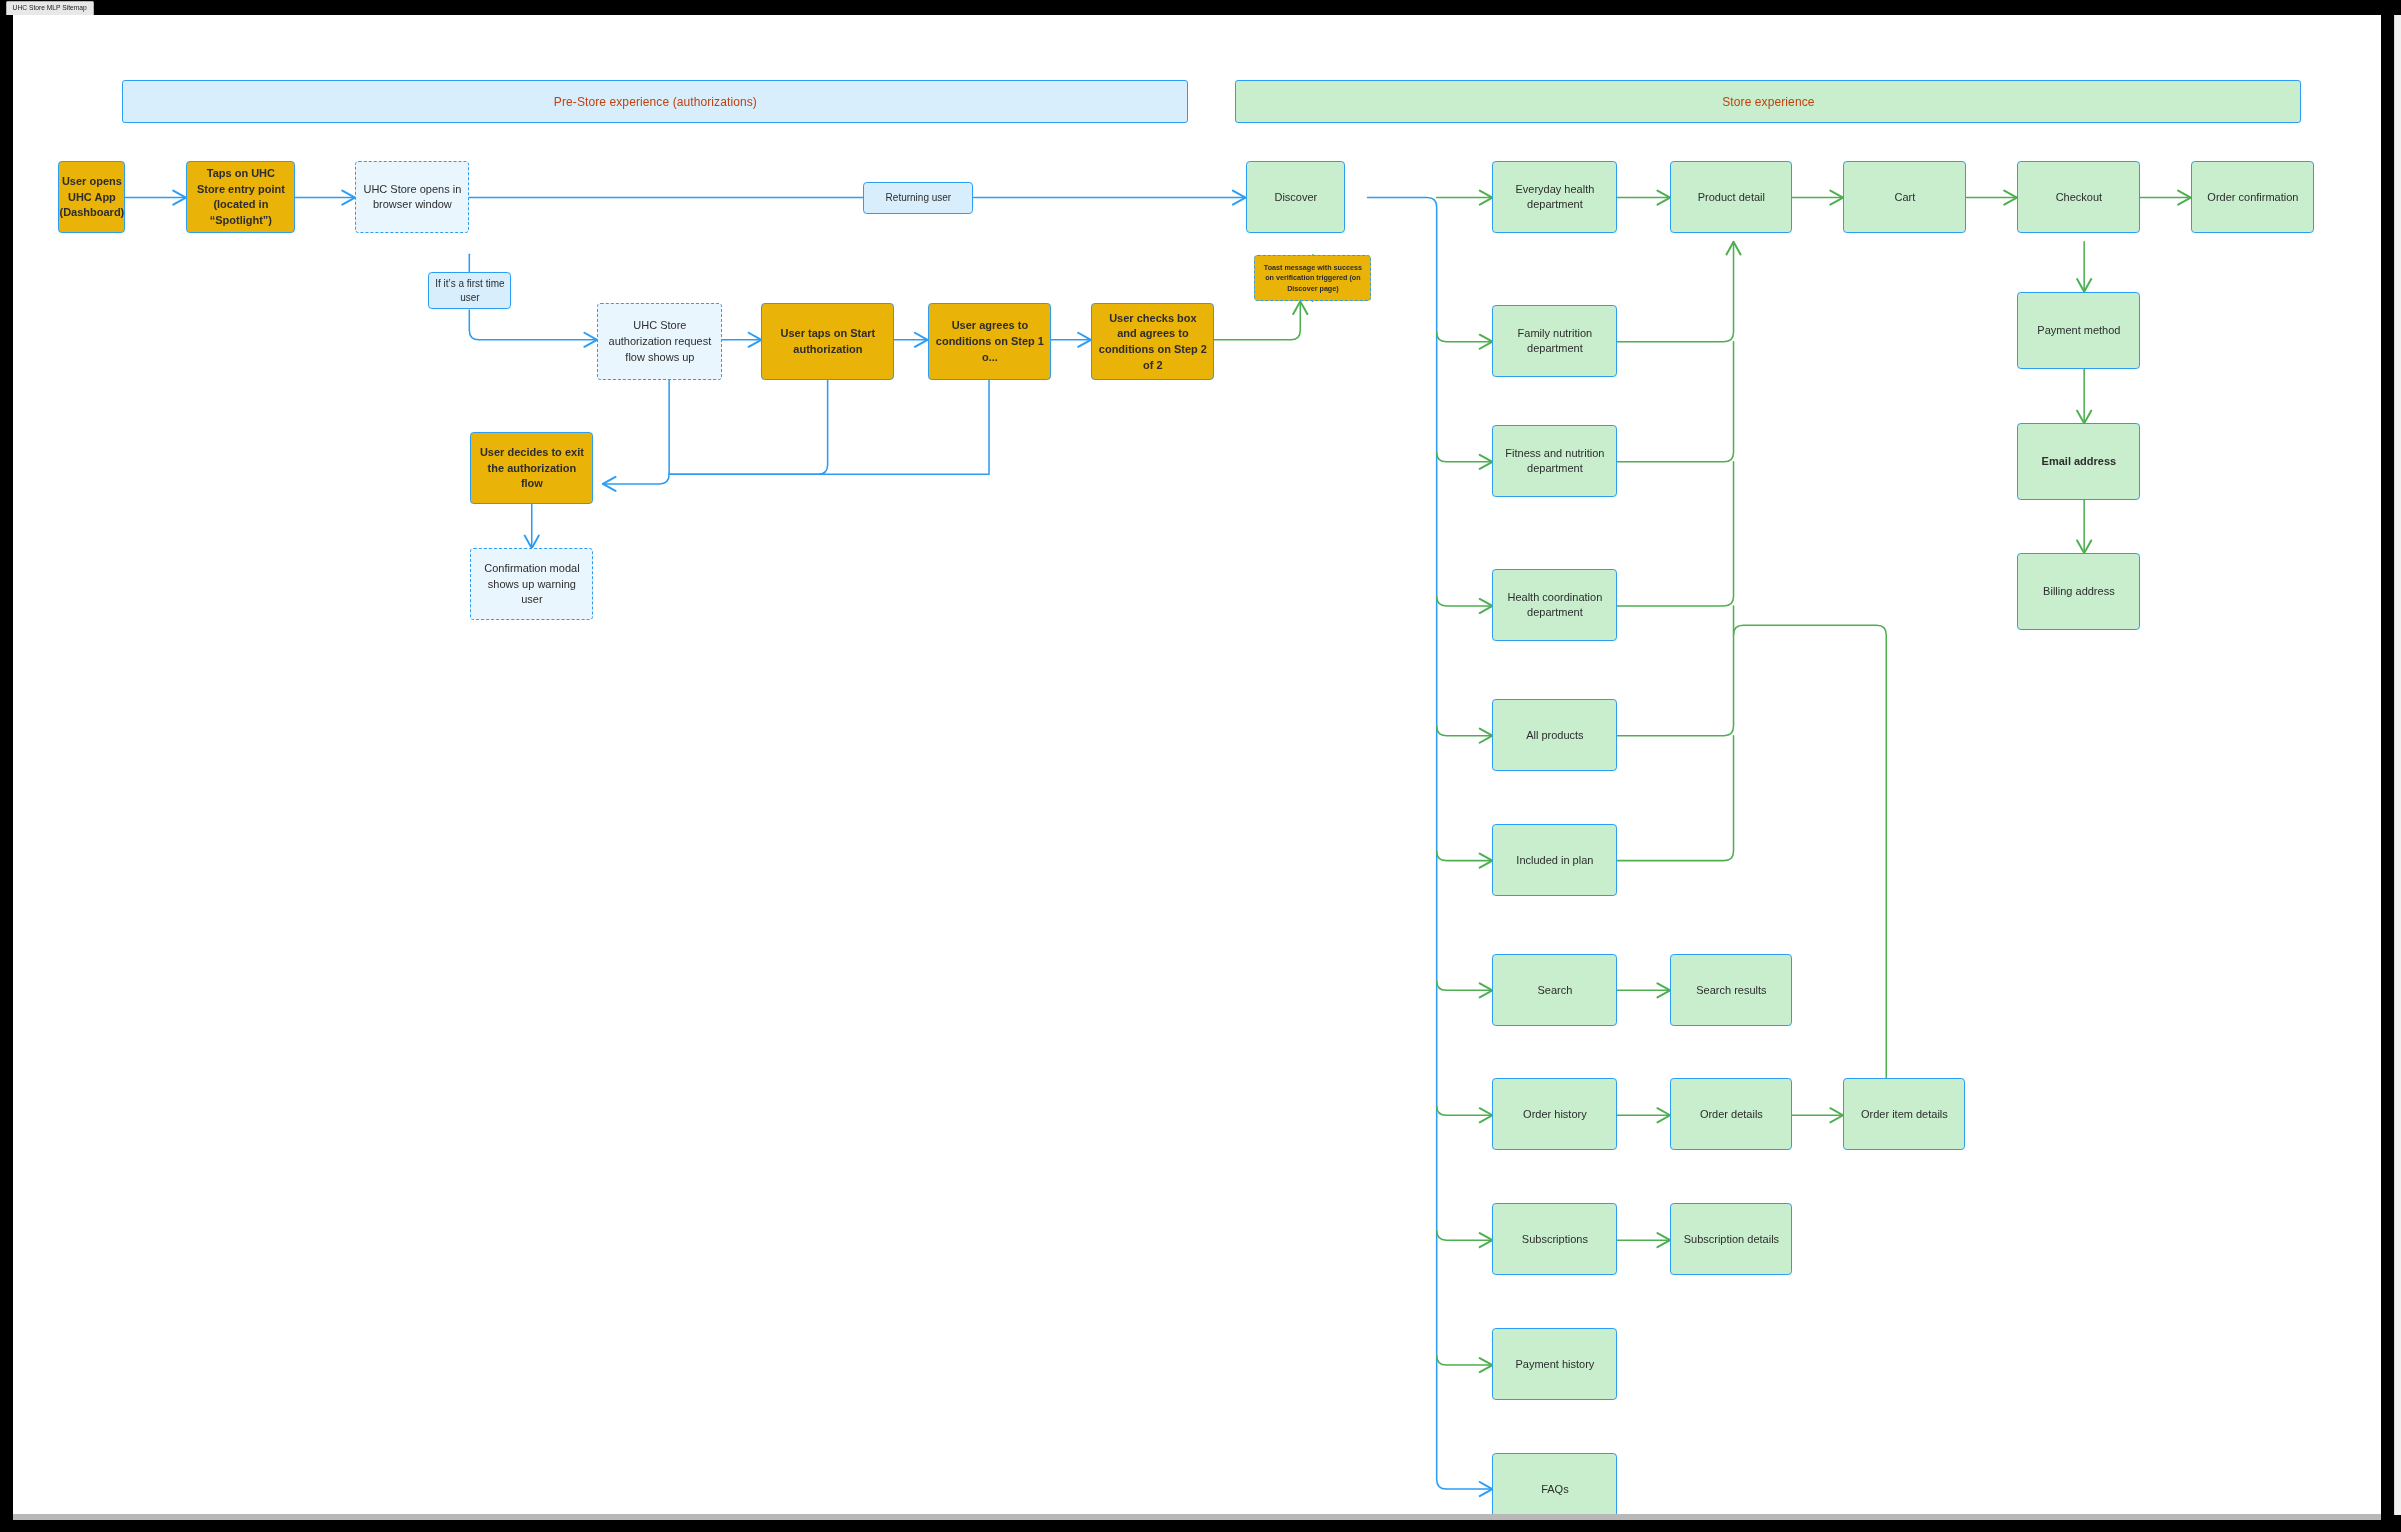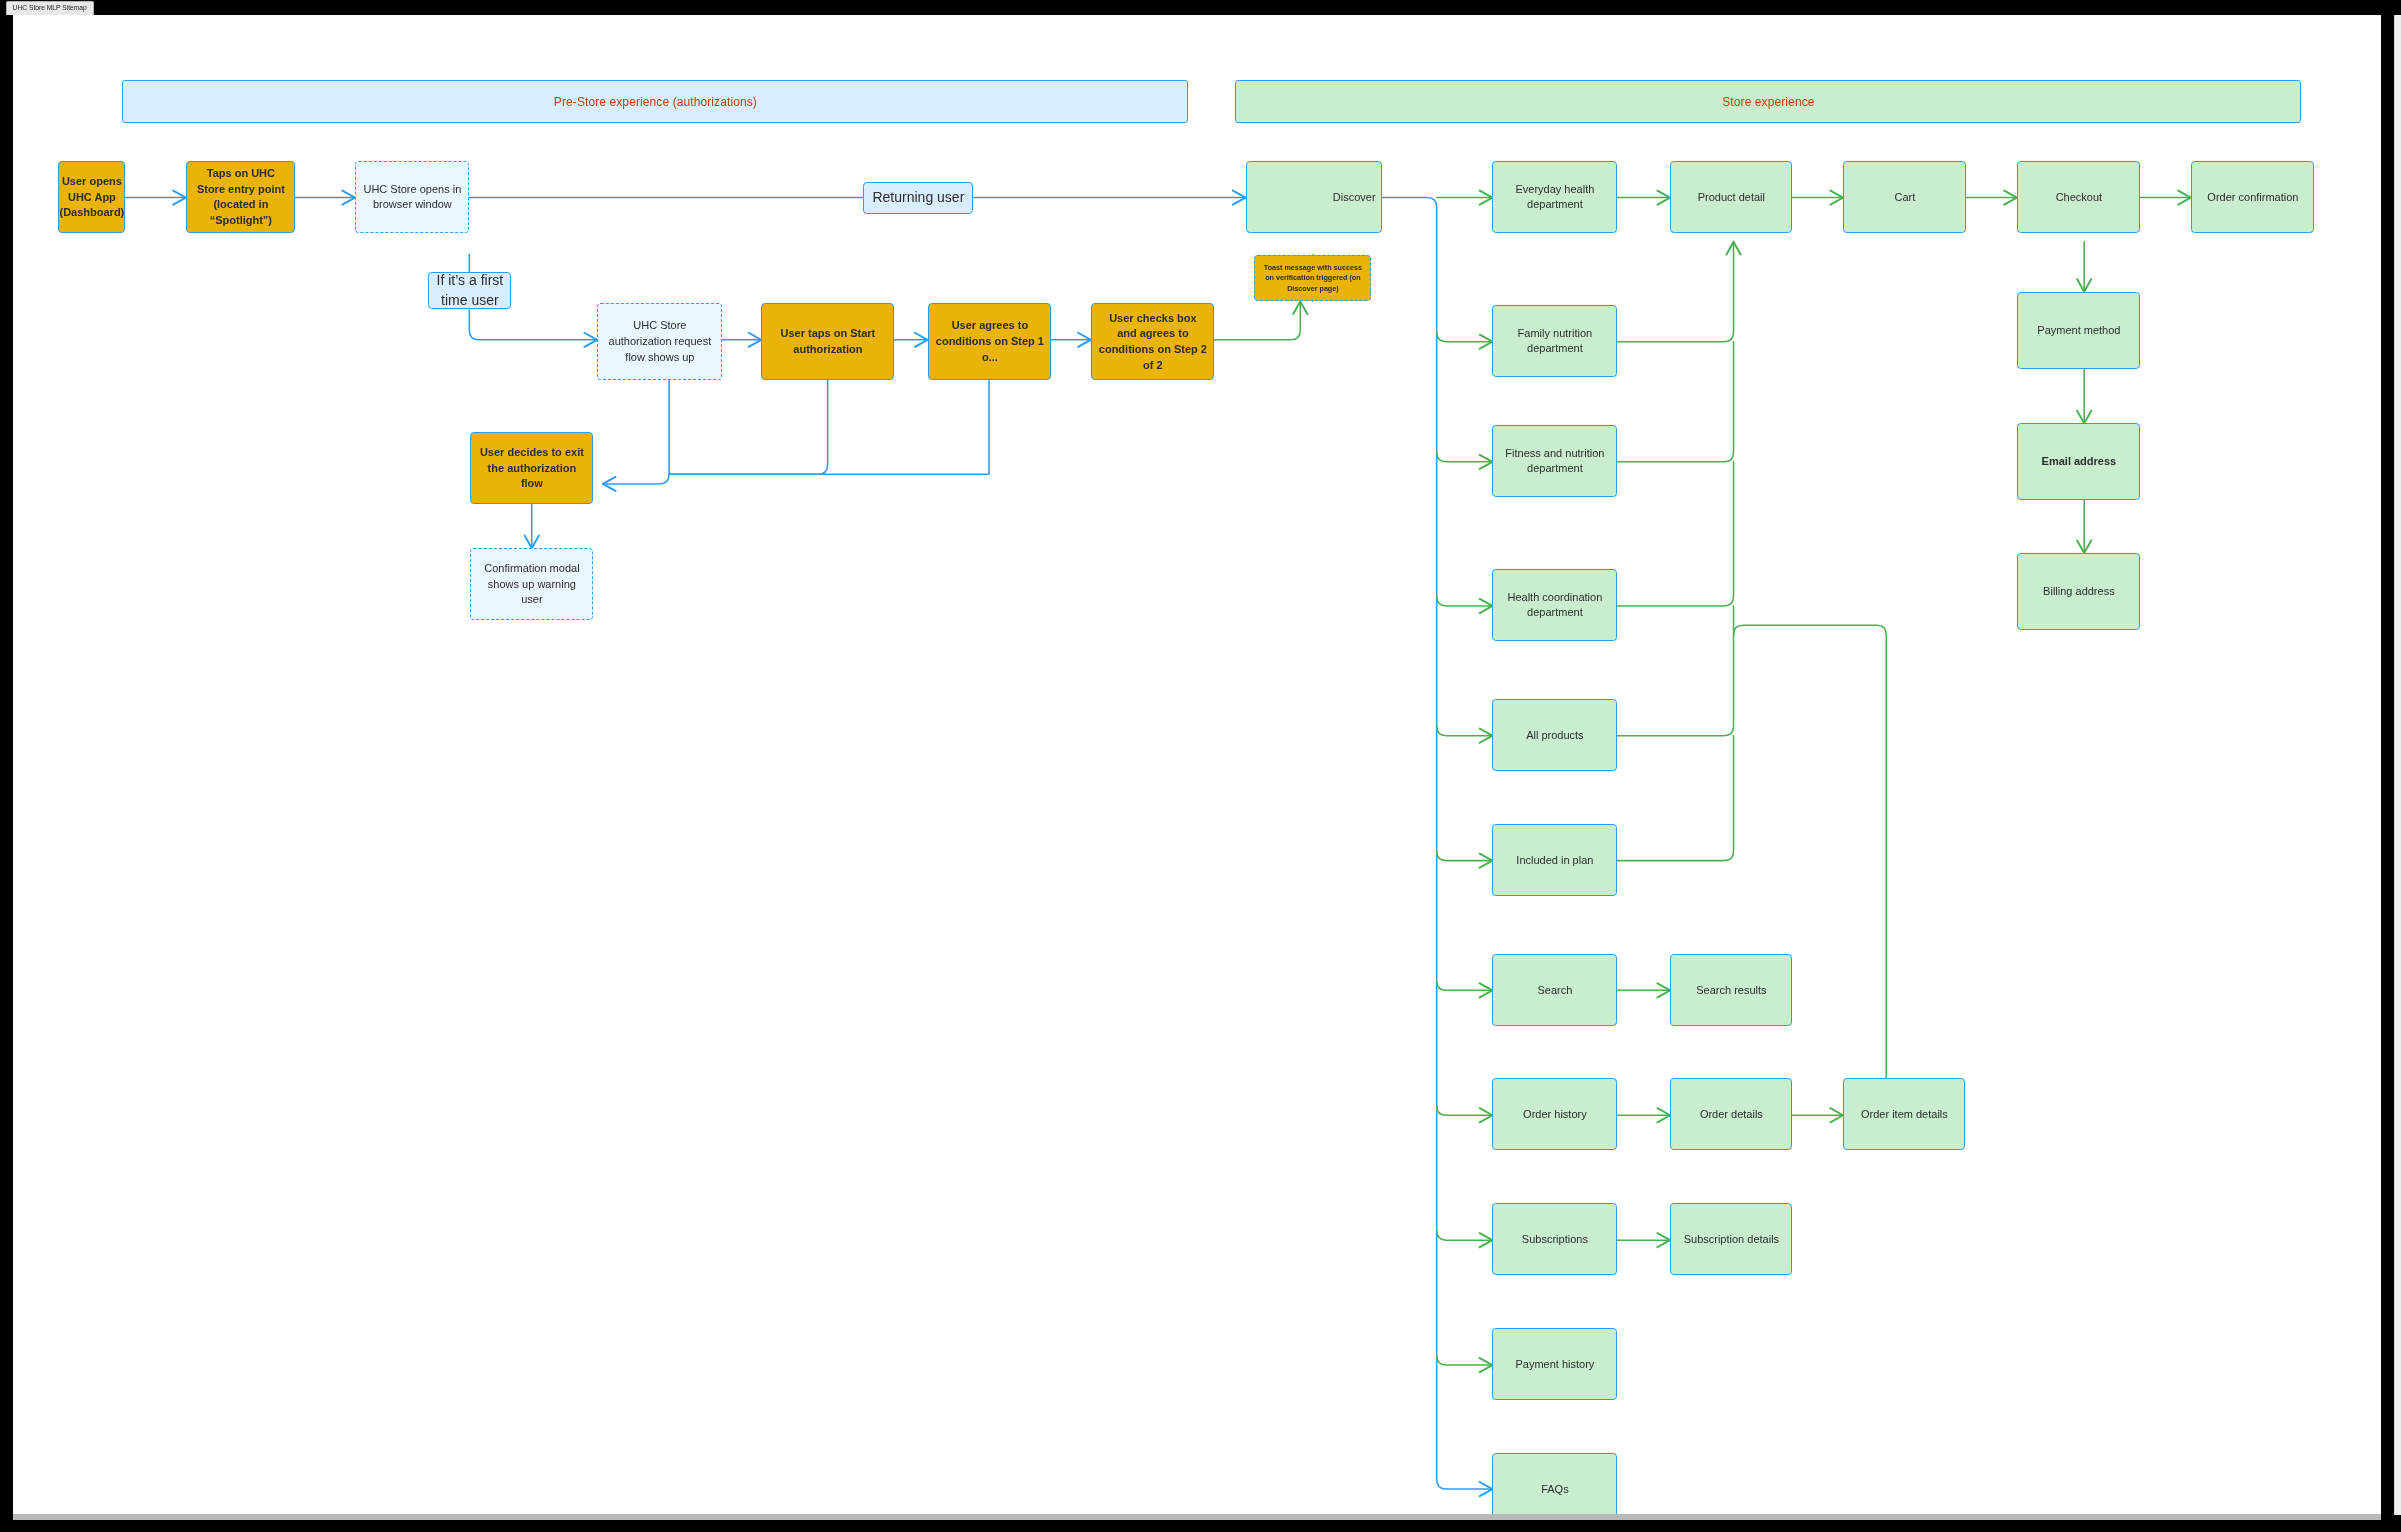--- a/index.html
+++ b/index.html
@@ -98,21 +98,21 @@
     font-size: 11px;
     line-height: 1.42;
     color: #2d2d2d;
     padding: 1.9px 5.8px;
   }
   .node.blue   { background: #eab308; font-weight: bold; }
   .node.pale   { background: #eaf6fe; }
   .node.green  { background: #c8eecd; }
   .node.dashed { border-style: dashed; border-width: 1.5px; }
   .node.tiny   { font-size: 7.2px; line-height: 1.45; }
-  .node.label  { background: #d9eefc; font-size: 14px; }
+  .node.label  { background: #d9eefc; font-size: 10px; }
 </style>
 </head>
 <body>
 
 <div id="app">
 
   <div id="tabbar">
     <div id="tab">UHC Store MLP Sitemap</div>
   </div>
 
@@ -237,21 +237,21 @@
     </div>
 
     <div class="node pale dashed" style="left:457px;top:533px;width:123px;height:72px;">
       <span>Confirmation modal shows up warning user</span>
     </div>
 
     <div class="node blue dashed tiny" style="left:1241px;top:240px;width:117px;height:46px;">
       <span>Toast message with success on verification triggered (on Discover page)</span>
     </div>
 
-    <div class="node green" style="left:1233px;top:146px;width:136px;height:72px;justify-content:flex-end;">
+    <div class="node green" style="left:1233px;top:146px;width:99px;height:72px;">
       <span>Discover</span>
     </div>
 
     <div class="node green" style="left:1479px;top:146px;width:125px;height:72px;">
       <span>Everyday health department</span>
     </div>
     <div class="node green" style="left:1479px;top:290px;width:125px;height:72px;">
       <span>Family nutrition department</span>
     </div>
     <div class="node green" style="left:1479px;top:410px;width:125px;height:72px;">

